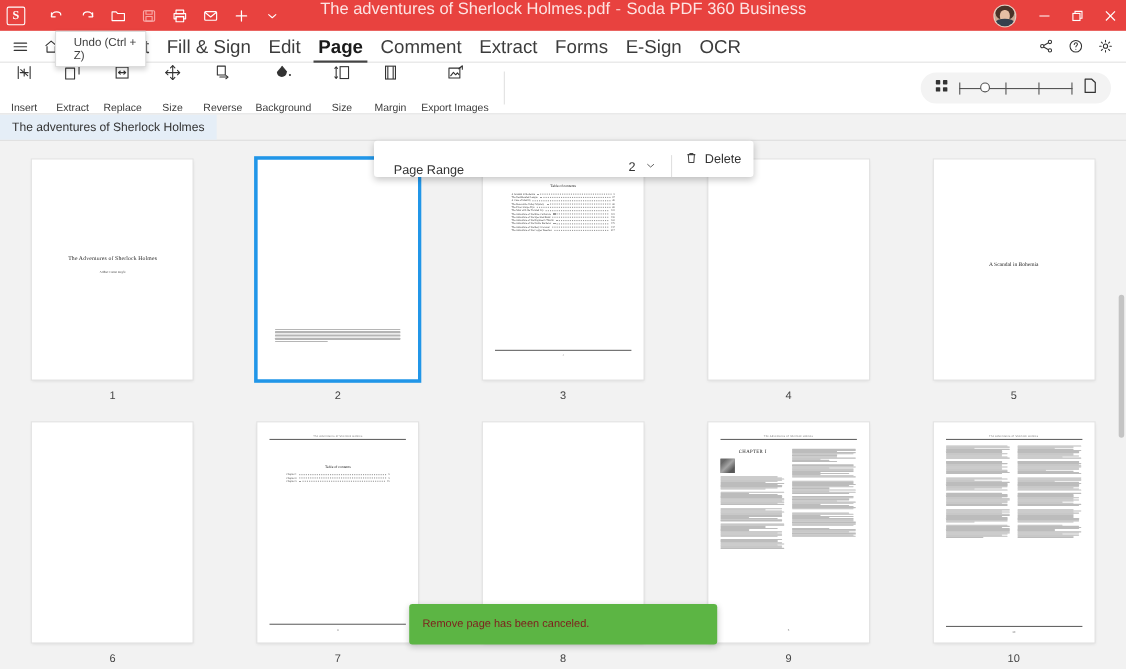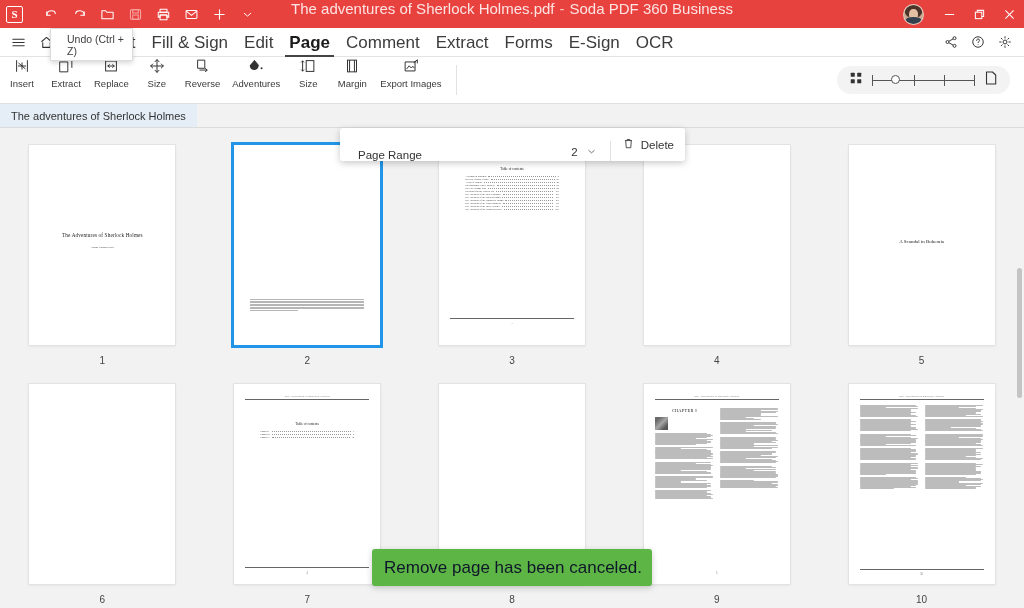--- a/index.html
+++ b/index.html
@@ -110,21 +110,21 @@
   .ribbon {
     height: 47px; background: #fff;
     display: flex; align-items: center;
     border-bottom: 1px solid #e0e0e0;
     position: relative; z-index: 20;
   }
   .rb-group { display: flex; align-items: center; height: 47px; }
   .rb-btn {
     min-width: 44px; height: 47px; padding: 0 6px;
     display: flex; flex-direction: column; align-items: center;
-    justify-content: flex-start; cursor: pointer; gap: 3px;
+    justify-content: space-between; cursor: pointer; gap: 3px;
   }
   .rb-ico { height: 19px; display: flex; align-items: center; justify-content: center; }
   .rb-lbl { font-size: 9.5px; color: #3a3a3a; white-space: nowrap; line-height: 10px; }
   .rb-div { width: 1px; height: 30px; background: #e2e2e2; margin: 0 8px; }
   .zoom-wrap {
     margin-left: auto; margin-right: 14px;
     height: 28px; background: #f3f3f3; border-radius: 14px;
     display: flex; align-items: center; padding: 0 12px; gap: 9px;
   }
   .zoom-track {
@@ -257,21 +257,21 @@
   }
 
   
   .toast {
     position: absolute; left: 372px; top: 549px;
     width: 280px; height: 37px;
     background: #5cb544; border-radius: 3px;
     box-shadow: 0 2px 6px rgba(0,0,0,.2);
     display: flex; align-items: center; z-index: 70;
   }
-  .toast-txt { color: #0f172a; font-size: 17px; margin-left: 12px; }
+  .toast-txt { color: #7f1d1d; font-size: 10px; margin-left: 12px; }
 
   
   .vscroll {
     position: absolute; right: 0; top: 131px; bottom: 0;
     width: 9px; background: #f2f2f2; z-index: 10;
   }
   .vthumb {
     position: absolute; top: 6px; left: 2px;
     width: 5px; height: 130px; background: #c4c4c4; border-radius: 3px;
     cursor: pointer;
@@ -485,21 +485,21 @@
     </div>
 
     <div class="rb-btn">
       <div class="rb-ico">
         <svg width="18" height="18" viewBox="0 0 20 20" fill="none" stroke="#333" stroke-width="1.1" stroke-linejoin="round">
             <path d="M8 3.5 L13 9.5 a5 5 0 0 1 -10 0 z" fill="#333" stroke="none"></path>
             <path d="M8 3.5 L13 9.5"></path>
             <circle cx="16.2" cy="12.4" r="1.1" fill="#333" stroke="none"></circle>
           </svg>
       </div>
-      <div class="rb-lbl">Adventures</div>
+      <div class="rb-lbl">Background</div>
     </div>
 
     <div class="rb-btn">
       <div class="rb-ico">
         <svg width="18" height="18" viewBox="0 0 20 20" fill="none" stroke="#333" stroke-width="1.1" stroke-linecap="round">
             <rect x="8" y="4" width="8.5" height="12"></rect>
             <line x1="4" y1="4.4" x2="4" y2="15.6"></line>
             <polyline points="2.7,5.7 4,4.4 5.3,5.7"></polyline>
             <polyline points="2.7,14.3 4,15.6 5.3,14.3"></polyline>
           </svg>

